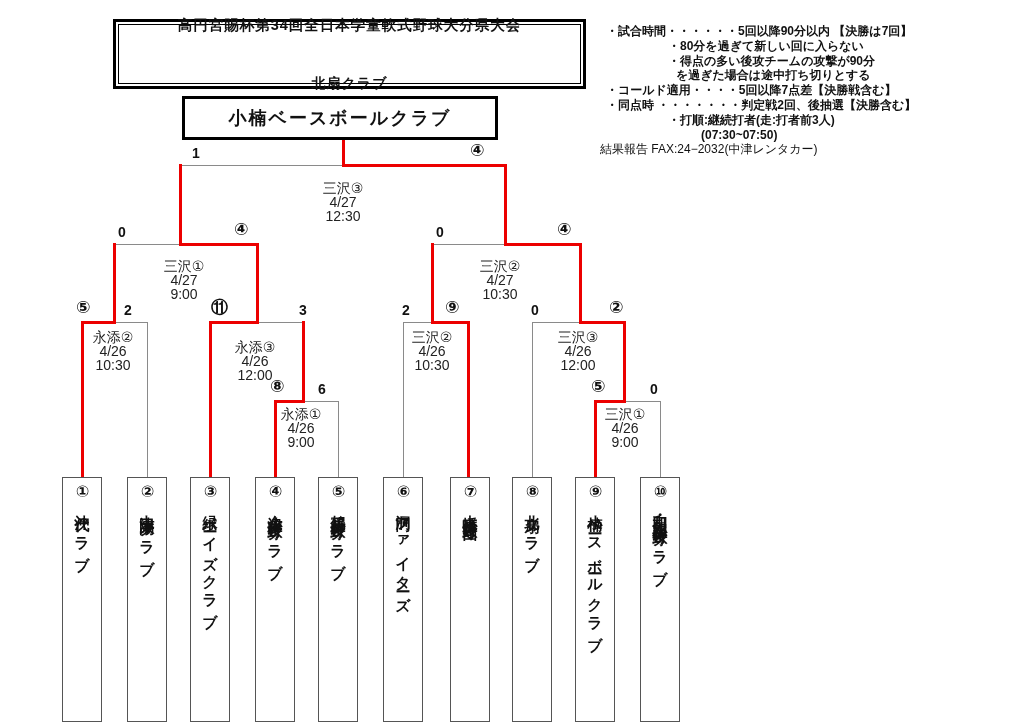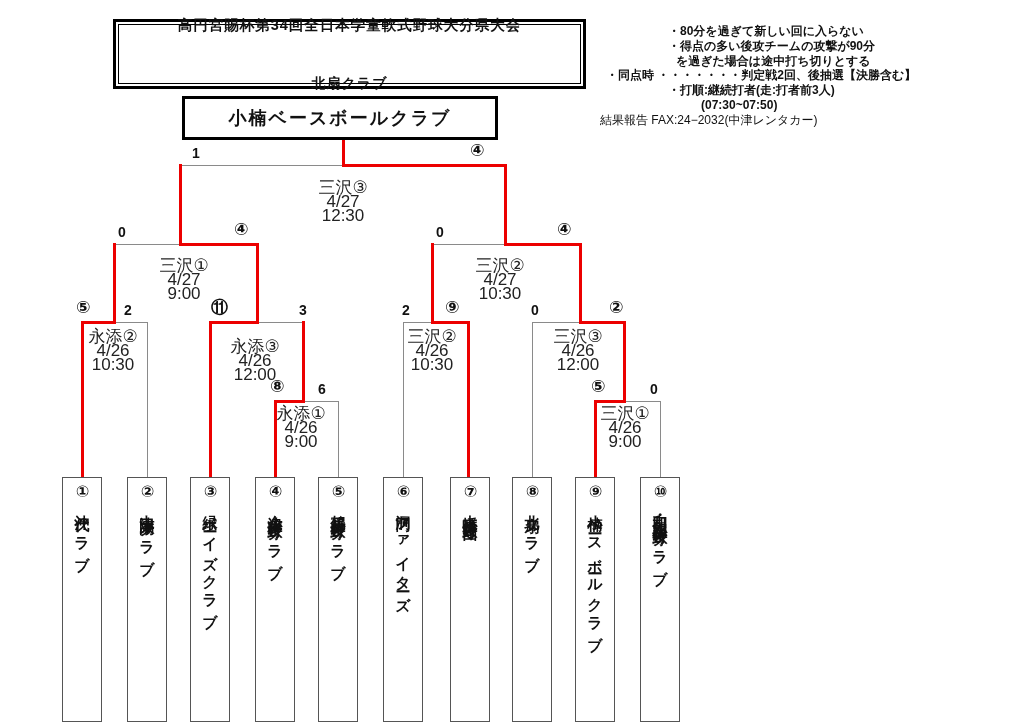--- a/index.html
+++ b/index.html
@@ -24,21 +24,21 @@
   .champbox span{font-size:18px;font-weight:bold;letter-spacing:2px;}
   
   .notes{position:absolute;left:606px;top:24px;width:412px;font-size:12px;
          line-height:14.8px;font-weight:600;white-space:nowrap;}
   .ind48{padding-left:48px}.ind62{padding-left:62px}.ind70{padding-left:70px}.ind95{padding-left:95px}
   .fax{font-weight:normal;margin-left:-6px;}
   
   .score{position:absolute;font-size:14px;font-weight:bold;line-height:1;}
   .score.c{font-size:17px;}
   
-  .venue{position:absolute;width:84px;text-align:center;font-size:17px;
+  .venue{position:absolute;width:84px;text-align:center;font-size:14px;
          line-height:14px;color:#222;}
   
   .teambox{position:absolute;top:477px;width:40px;height:245px;border:1px solid #555;
            box-sizing:border-box;background:#fff;display:flex;justify-content:center;}
   .vtext{writing-mode:vertical-rl;text-orientation:mixed;font-size:15px;font-weight:bold;
          letter-spacing:2px;padding-top:4px;}
   .tnum{font-size:16px;}
 </style>
 </head>
 <body>
@@ -50,23 +50,25 @@
       <div class="title-l1">高円宮賜杯第34回全日本学童軟式野球大分県大会</div>
       <div class="title-l2">北扇クラブ</div>
     </div>
   </div>
 
   <div class="champbox">
     <span>小楠ベースボールクラブ</span>
   </div>
 
   <div class="notes">
+    <div class="note">・試合時間・・・・・・5回以降90分以内 【決勝は7回】</div>
     <div class="note ind62">・80分を過ぎて新しい回に入らない</div>
     <div class="note ind62">・得点の多い後攻チームの攻撃が90分</div>
     <div class="note ind70">を過ぎた場合は途中打ち切りとする</div>
+    <div class="note">・コールド適用・・・・5回以降7点差【決勝戦含む】</div>
     <div class="note">・同点時 ・・・・・・・判定戦2回、後抽選【決勝含む】</div>
     <div class="note ind62">・打順:継続打者(走:打者前3人)</div>
     <div class="note ind95">(07:30~07:50)</div>
     <div class="note fax">結果報告 FAX:24−2032(中津レンタカー)</div>
   </div>
 
   <div class="hl" style="left:180px;top:165px;width:163px"></div>
   <div class="hl" style="left:114px;top:244px;width:66px"></div>
   <div class="hl" style="left:432px;top:244px;width:73px"></div>
   <div class="hl" style="left:114px;top:322px;width:33px"></div>

